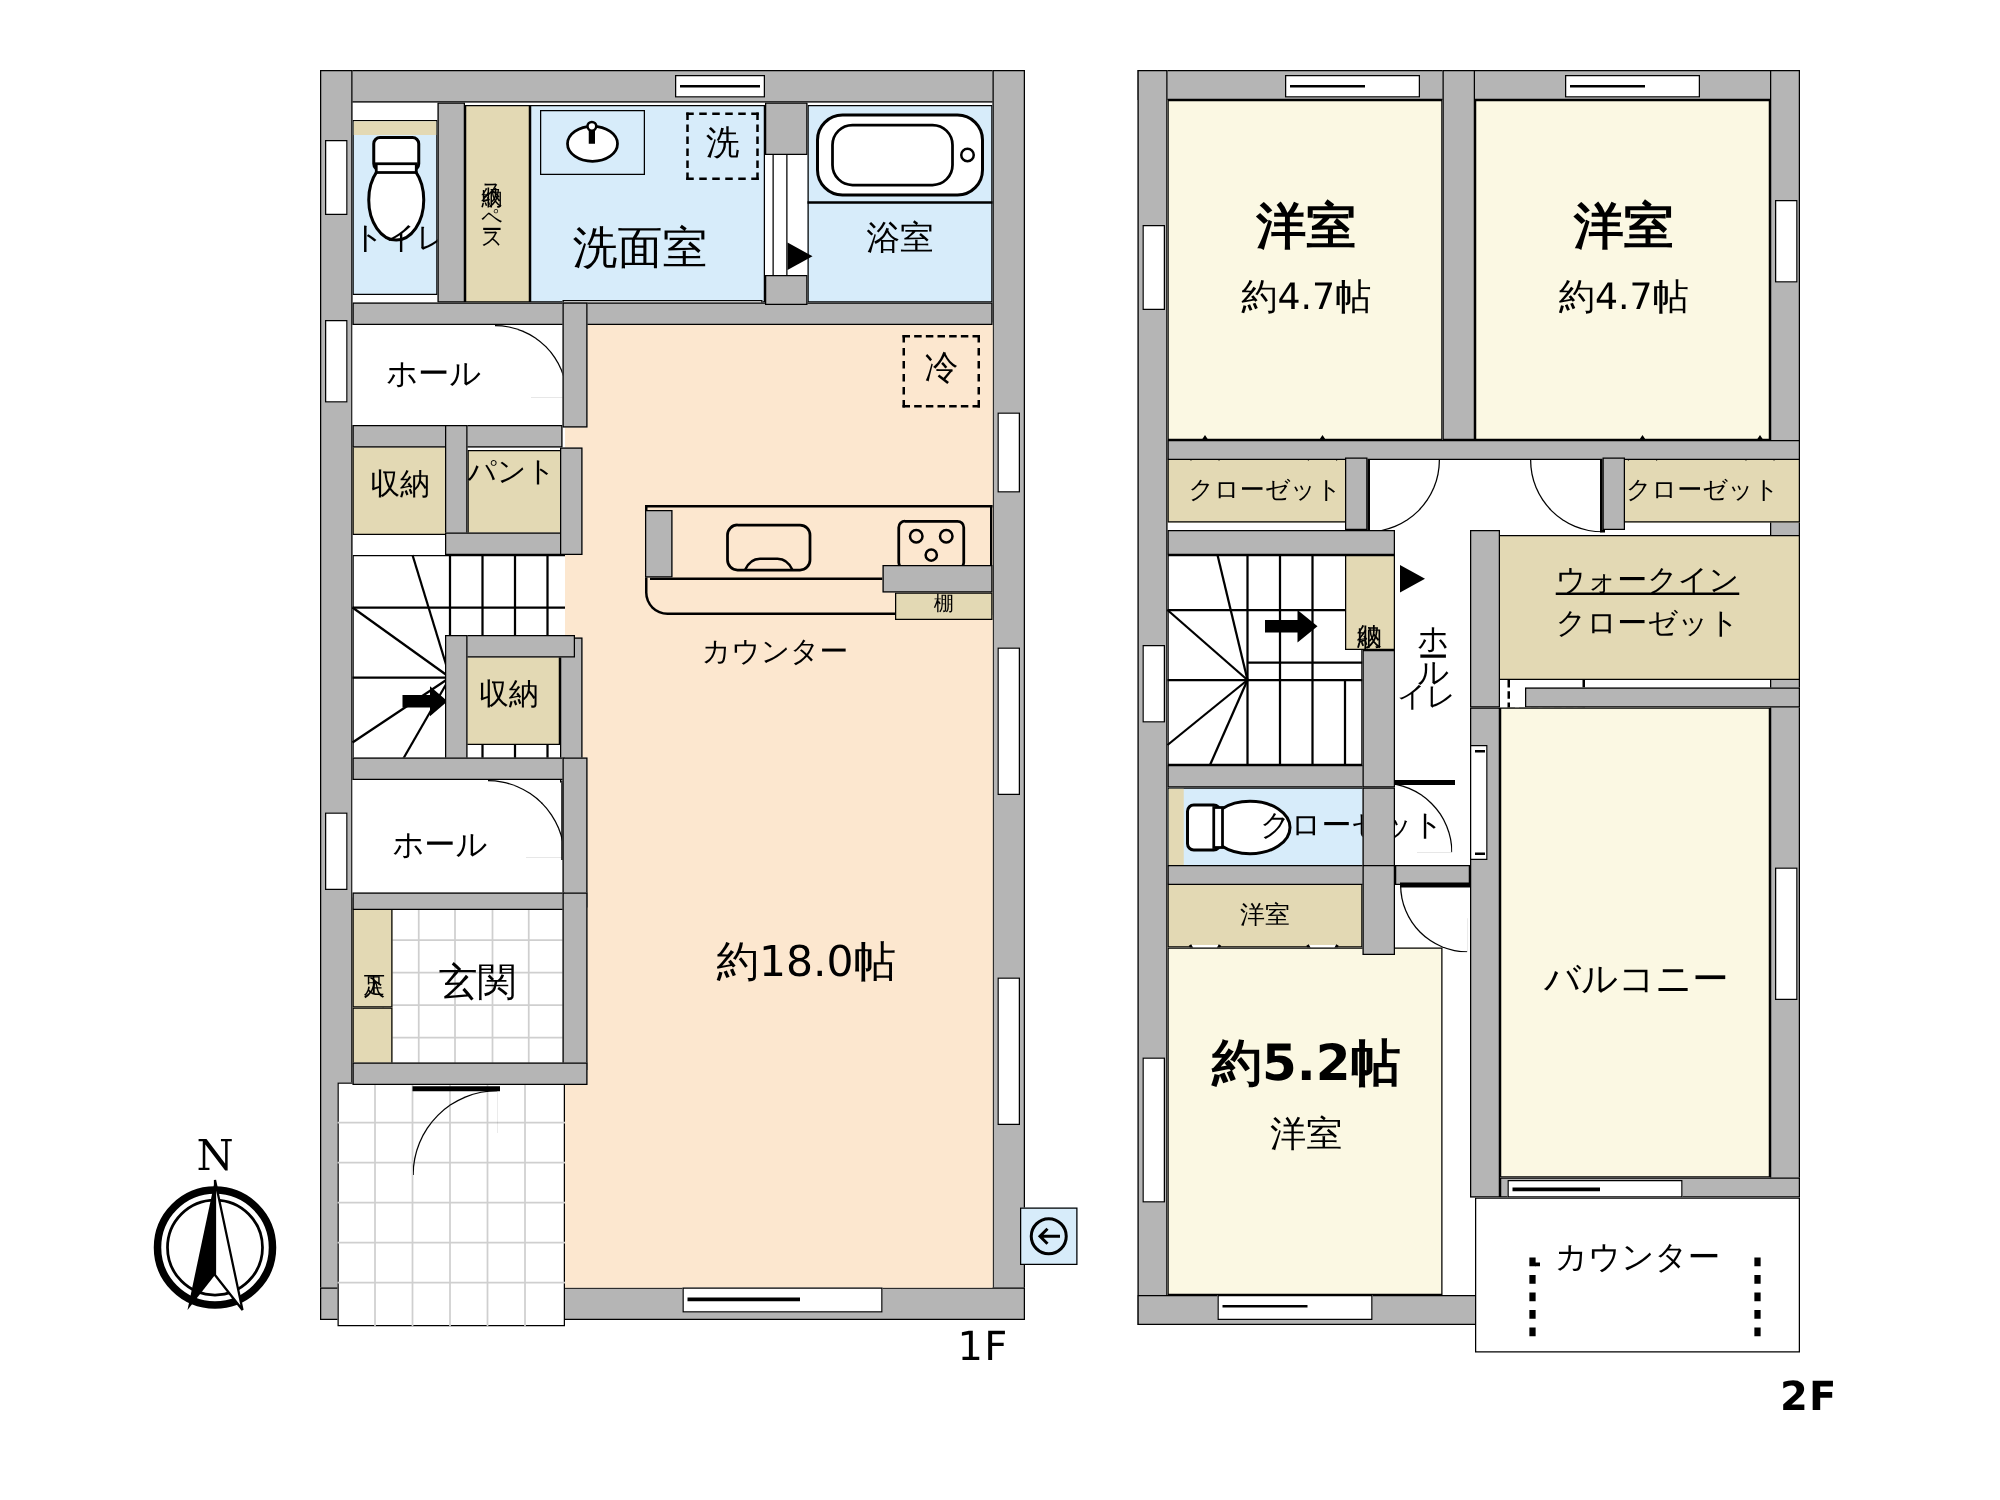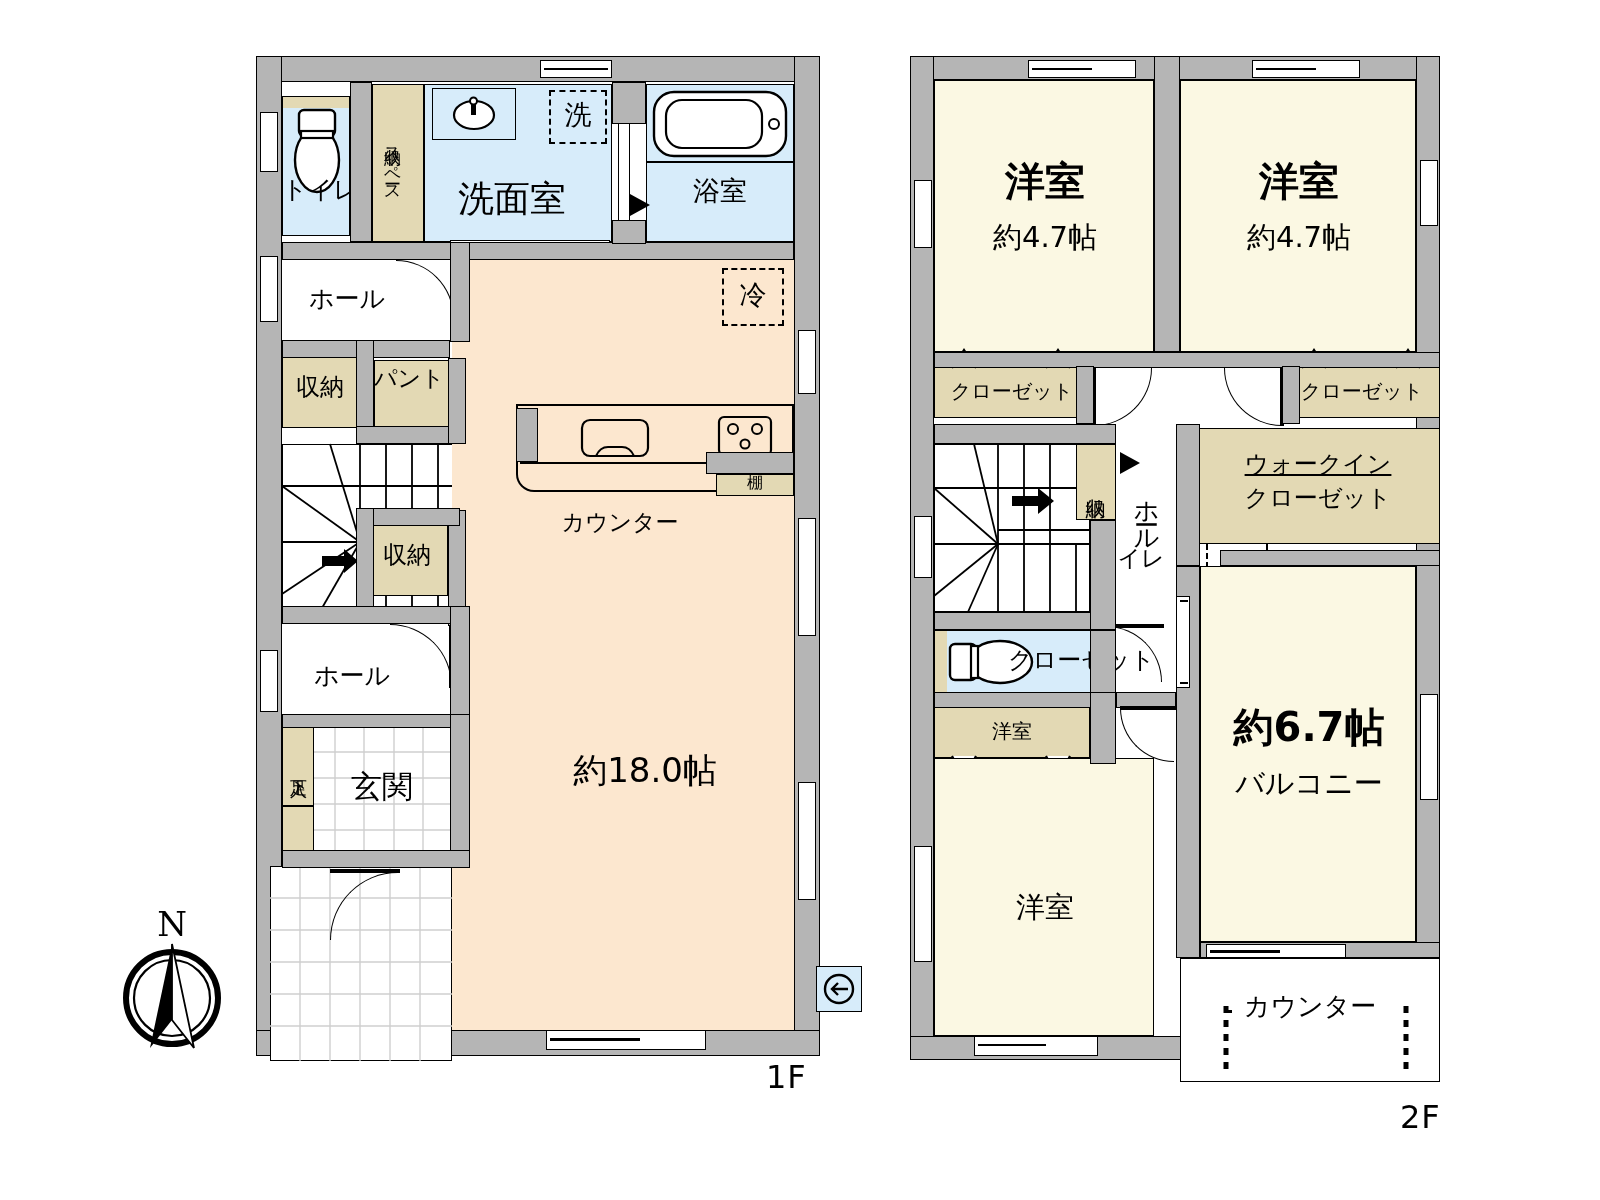--- a/index.html
+++ b/index.html
@@ -340,24 +340,24 @@
   <div class="dleaf" style="left:226px;top:624px;width:58px;height:4px;"></div>
 
   <div class="room rm-beige ol" style="left:54px;top:706px;width:156px;height:52px;"></div>
   <div class="lbl" style="left:54px;top:721px;width:156px;font-size:20px;">洋室</div>
   <svg class="plan" style="left:54px;top:756px;" width="156" height="26">
     <path d="M18 0 L30 22 L42 0" fill="#fff" stroke="#000" stroke-width="2.2"></path>
     <path d="M112 0 L124 22 L136 0" fill="#fff" stroke="#000" stroke-width="2.2"></path>
   </svg>
 
   <div class="room rm-cream ol" style="left:54px;top:758px;width:220px;height:278px;"></div>
+  <div class="lbl" style="left:60px;top:830px;width:210px;font-size:40px;font-weight:bold;">約5.2帖</div>
   <div class="lbl" style="left:60px;top:892px;width:210px;font-size:29px;">洋室</div>
 
   <div class="room rm-cream ol" style="left:320px;top:566px;width:216px;height:376px;"></div>
-  <div class="lbl" style="left:326px;top:706px;width:206px;font-size:40px;font-weight:bold;">約6.7帖</div>
   <div class="lbl" style="left:326px;top:768px;width:206px;font-size:29px;">バルコニー</div>
 
   <div class="wall" style="left:296px;top:424px;width:24px;height:142px;"></div>
   <div class="wall" style="left:296px;top:566px;width:24px;height:392px;"></div>
   <div class="wall" style="left:54px;top:424px;width:182px;height:20px;"></div>
   <div class="wall" style="left:54px;top:612px;width:182px;height:18px;"></div>
   <div class="wall" style="left:210px;top:520px;width:26px;height:110px;"></div>
   <div class="wall" style="left:210px;top:630px;width:26px;height:66px;"></div>
   <div class="wall" style="left:54px;top:692px;width:182px;height:16px;"></div>
   <div class="wall" style="left:210px;top:692px;width:26px;height:72px;"></div>
@@ -384,14 +384,14 @@
   <div class="winline" style="left:330px;top:950px;width:70px;height:2.6px;"></div>
   <div class="room rm-white ol" style="left:300px;top:958px;width:260px;height:124px;"></div>
   <div class="lbl" style="left:300px;top:992px;width:260px;font-size:26px;">カウンター</div>
   <div class="lbl" style="left:320px;top:1045px;width:220px;font-size:20px;"></div>
   <div class="dashthin" style="left:348px;top:1010px;width:4px;height:62px;border-left:none;border-right:none;border-bottom:none;border-top:3px dashed #000;"></div>
   <svg class="plan" style="left:340px;top:1006px;" width="200" height="70">
     <line x1="6" y1="0" x2="6" y2="66" stroke="#000" stroke-width="5" stroke-dasharray="7,7"></line>
     <line x1="186" y1="0" x2="186" y2="66" stroke="#000" stroke-width="5" stroke-dasharray="7,7"></line>
   </svg>
 
-  <div class="floorlabel" style="left:520px;top:1098px;">2F</div>
+  <div class="floorlabel" style="left:544px;top:1098px;font-weight:bold;">2F</div>
 </div>
 
 </body></html>

